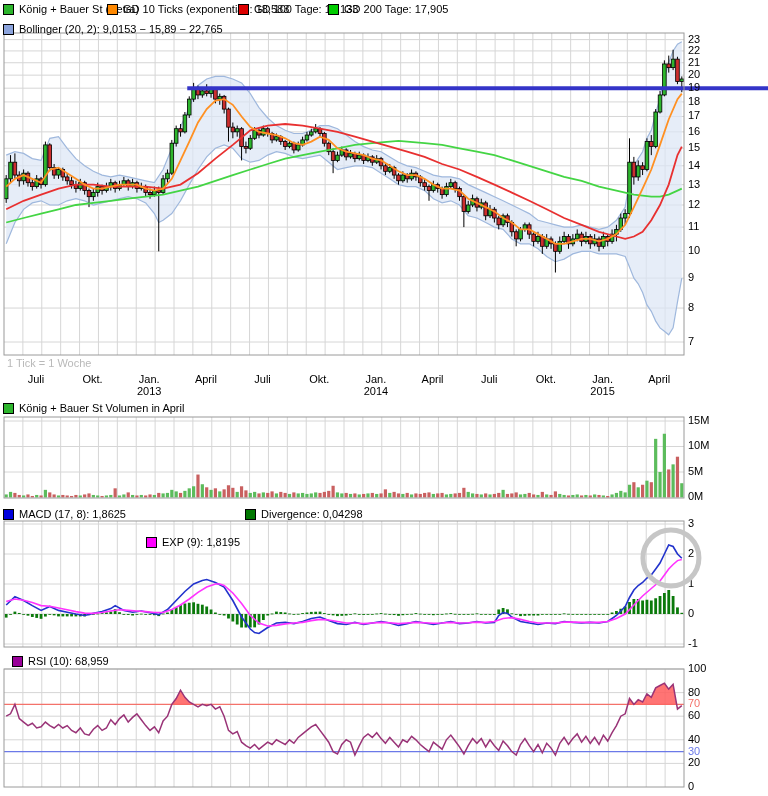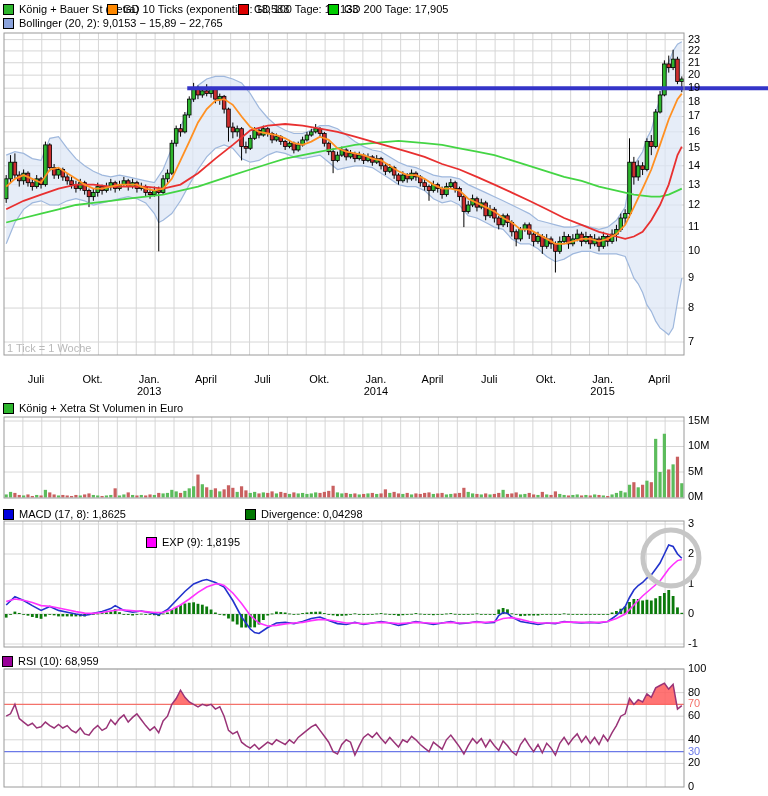--- a/index.html
+++ b/index.html
@@ -1,21 +1,21 @@
 <!DOCTYPE html>
 <html><head>
 <meta charset="utf-8">
 <style>
   html,body{margin:0;padding:0;background:#fff;}
   .stage{position:relative;width:768px;height:796px;background:#fff;overflow:hidden;
          font-family:"Liberation Sans","DejaVu Sans",sans-serif;font-size:11px;color:#000;}
   svg{position:absolute;left:0;top:0;}
   .lg{position:absolute;display:inline-flex;align-items:center;gap:5px;white-space:nowrap;line-height:12px;}
   .sw{width:9px;height:9px;border:1px solid #000;display:inline-block;flex:0 0 auto;}
-  .fn{position:absolute;left:7px;top:342px;color:#b9b9b9;}
+  .fn{position:absolute;left:7px;top:357px;color:#b9b9b9;}
 </style>
 </head>
 <body>
 
 <div class="stage">
 
   <svg id="cv" width="768" height="796" viewBox="0 0 768 796">
       <g>
         <line x1="22.88888888888889" y1="33" x2="22.88888888888889" y2="355" stroke="#d6d6d6" stroke-width="1"></line>
         <line x1="41.77777777777778" y1="33" x2="41.77777777777778" y2="355" stroke="#d6d6d6" stroke-width="1"></line>
@@ -911,42 +911,42 @@
   </span>
   <span class="lg" style="left:238px;top:3px">
     <span class="sw" style="background: rgb(221, 0, 0);"></span>
     <span>GD 100 Tage: 15,133</span>
   </span>
   <span class="lg" style="left:328px;top:3px">
     <span class="sw" style="background: rgb(0, 204, 0);"></span>
     <span>GD 200 Tage: 17,905</span>
   </span>
 
-  <span class="lg" style="left:3px;top:17px">
+  <span class="lg" style="left:3px;top:23px">
     <span class="sw" style="background: rgb(139, 163, 220);"></span>
     <span>Bollinger (20, 2): 9,0153 − 15,89 − 22,765</span>
   </span>
 
   <div class="fn">1 Tick = 1 Woche</div>
 
   <span class="lg" style="left:3px;top:402px">
     <span class="sw" style="background: rgb(45, 181, 45);"></span>
-    <span>König + Xetra St Volumen in Euro</span>
+    <span>König + Bauer St Volumen in April</span>
   </span>
 
   <span class="lg" style="left:3px;top:508px">
     <span class="sw" style="background: rgb(0, 0, 221);"></span>
     <span>MACD (17, 8): 1,8625</span>
   </span>
   <span class="lg" style="left:146px;top:536px">
     <span class="sw" style="background: rgb(255, 0, 255);"></span>
     <span>EXP (9): 1,8195</span>
   </span>
   <span class="lg" style="left:245px;top:508px">
     <span class="sw" style="background: rgb(0, 119, 0);"></span>
     <span>Divergence: 0,04298</span>
   </span>
 
-  <span class="lg" style="left:2px;top:655px">
+  <span class="lg" style="left:12px;top:655px">
     <span class="sw" style="background: rgb(153, 0, 153);"></span>
     <span>RSI (10): 68,959</span>
   </span>
 </div>
 
 </body></html>

